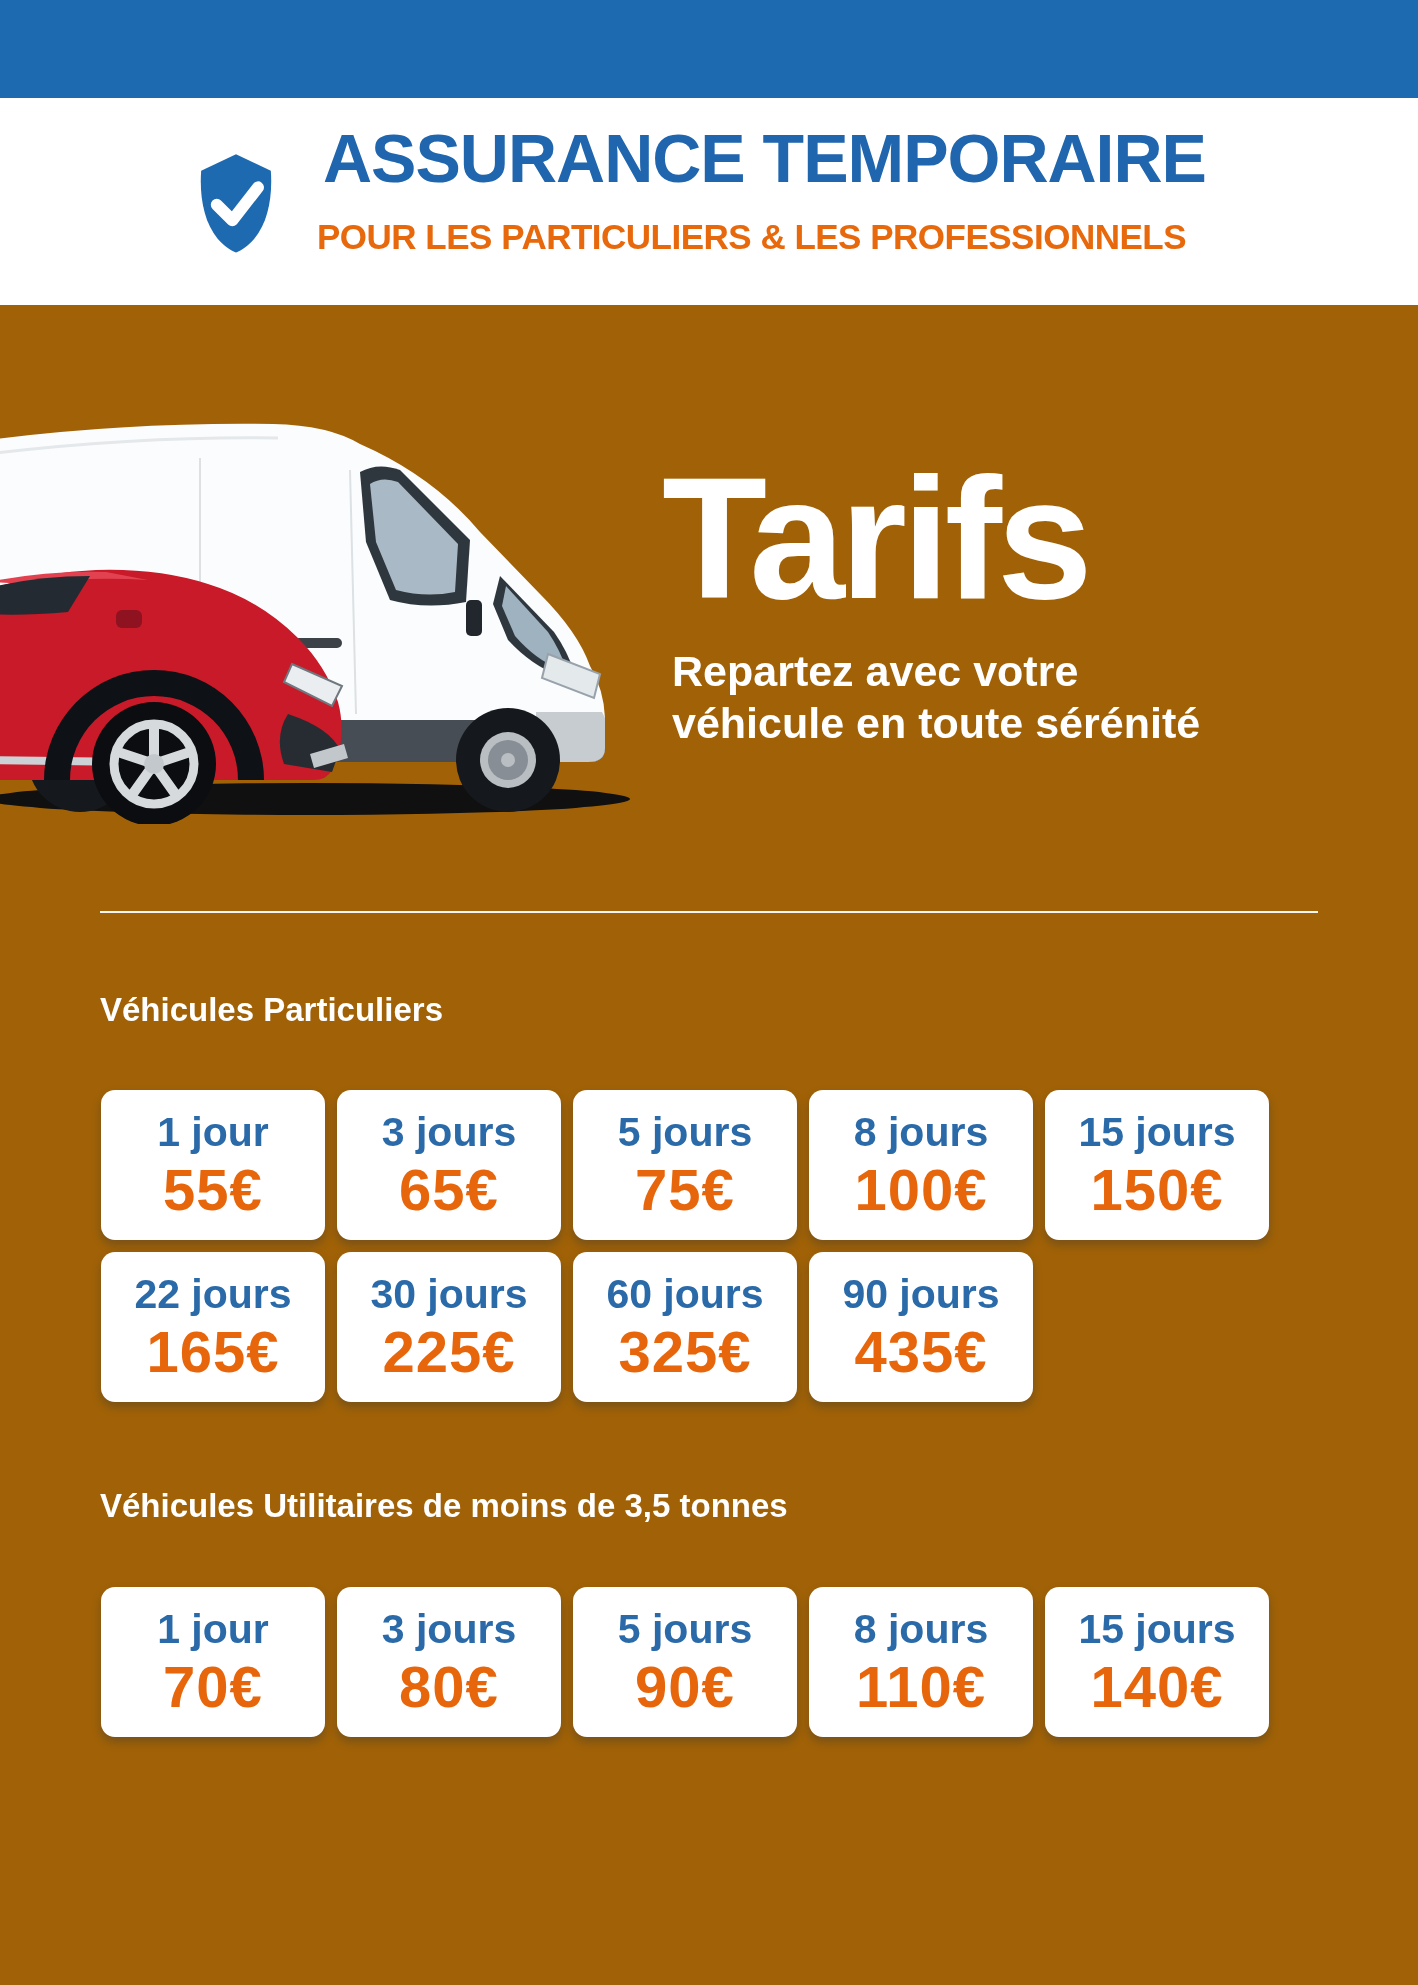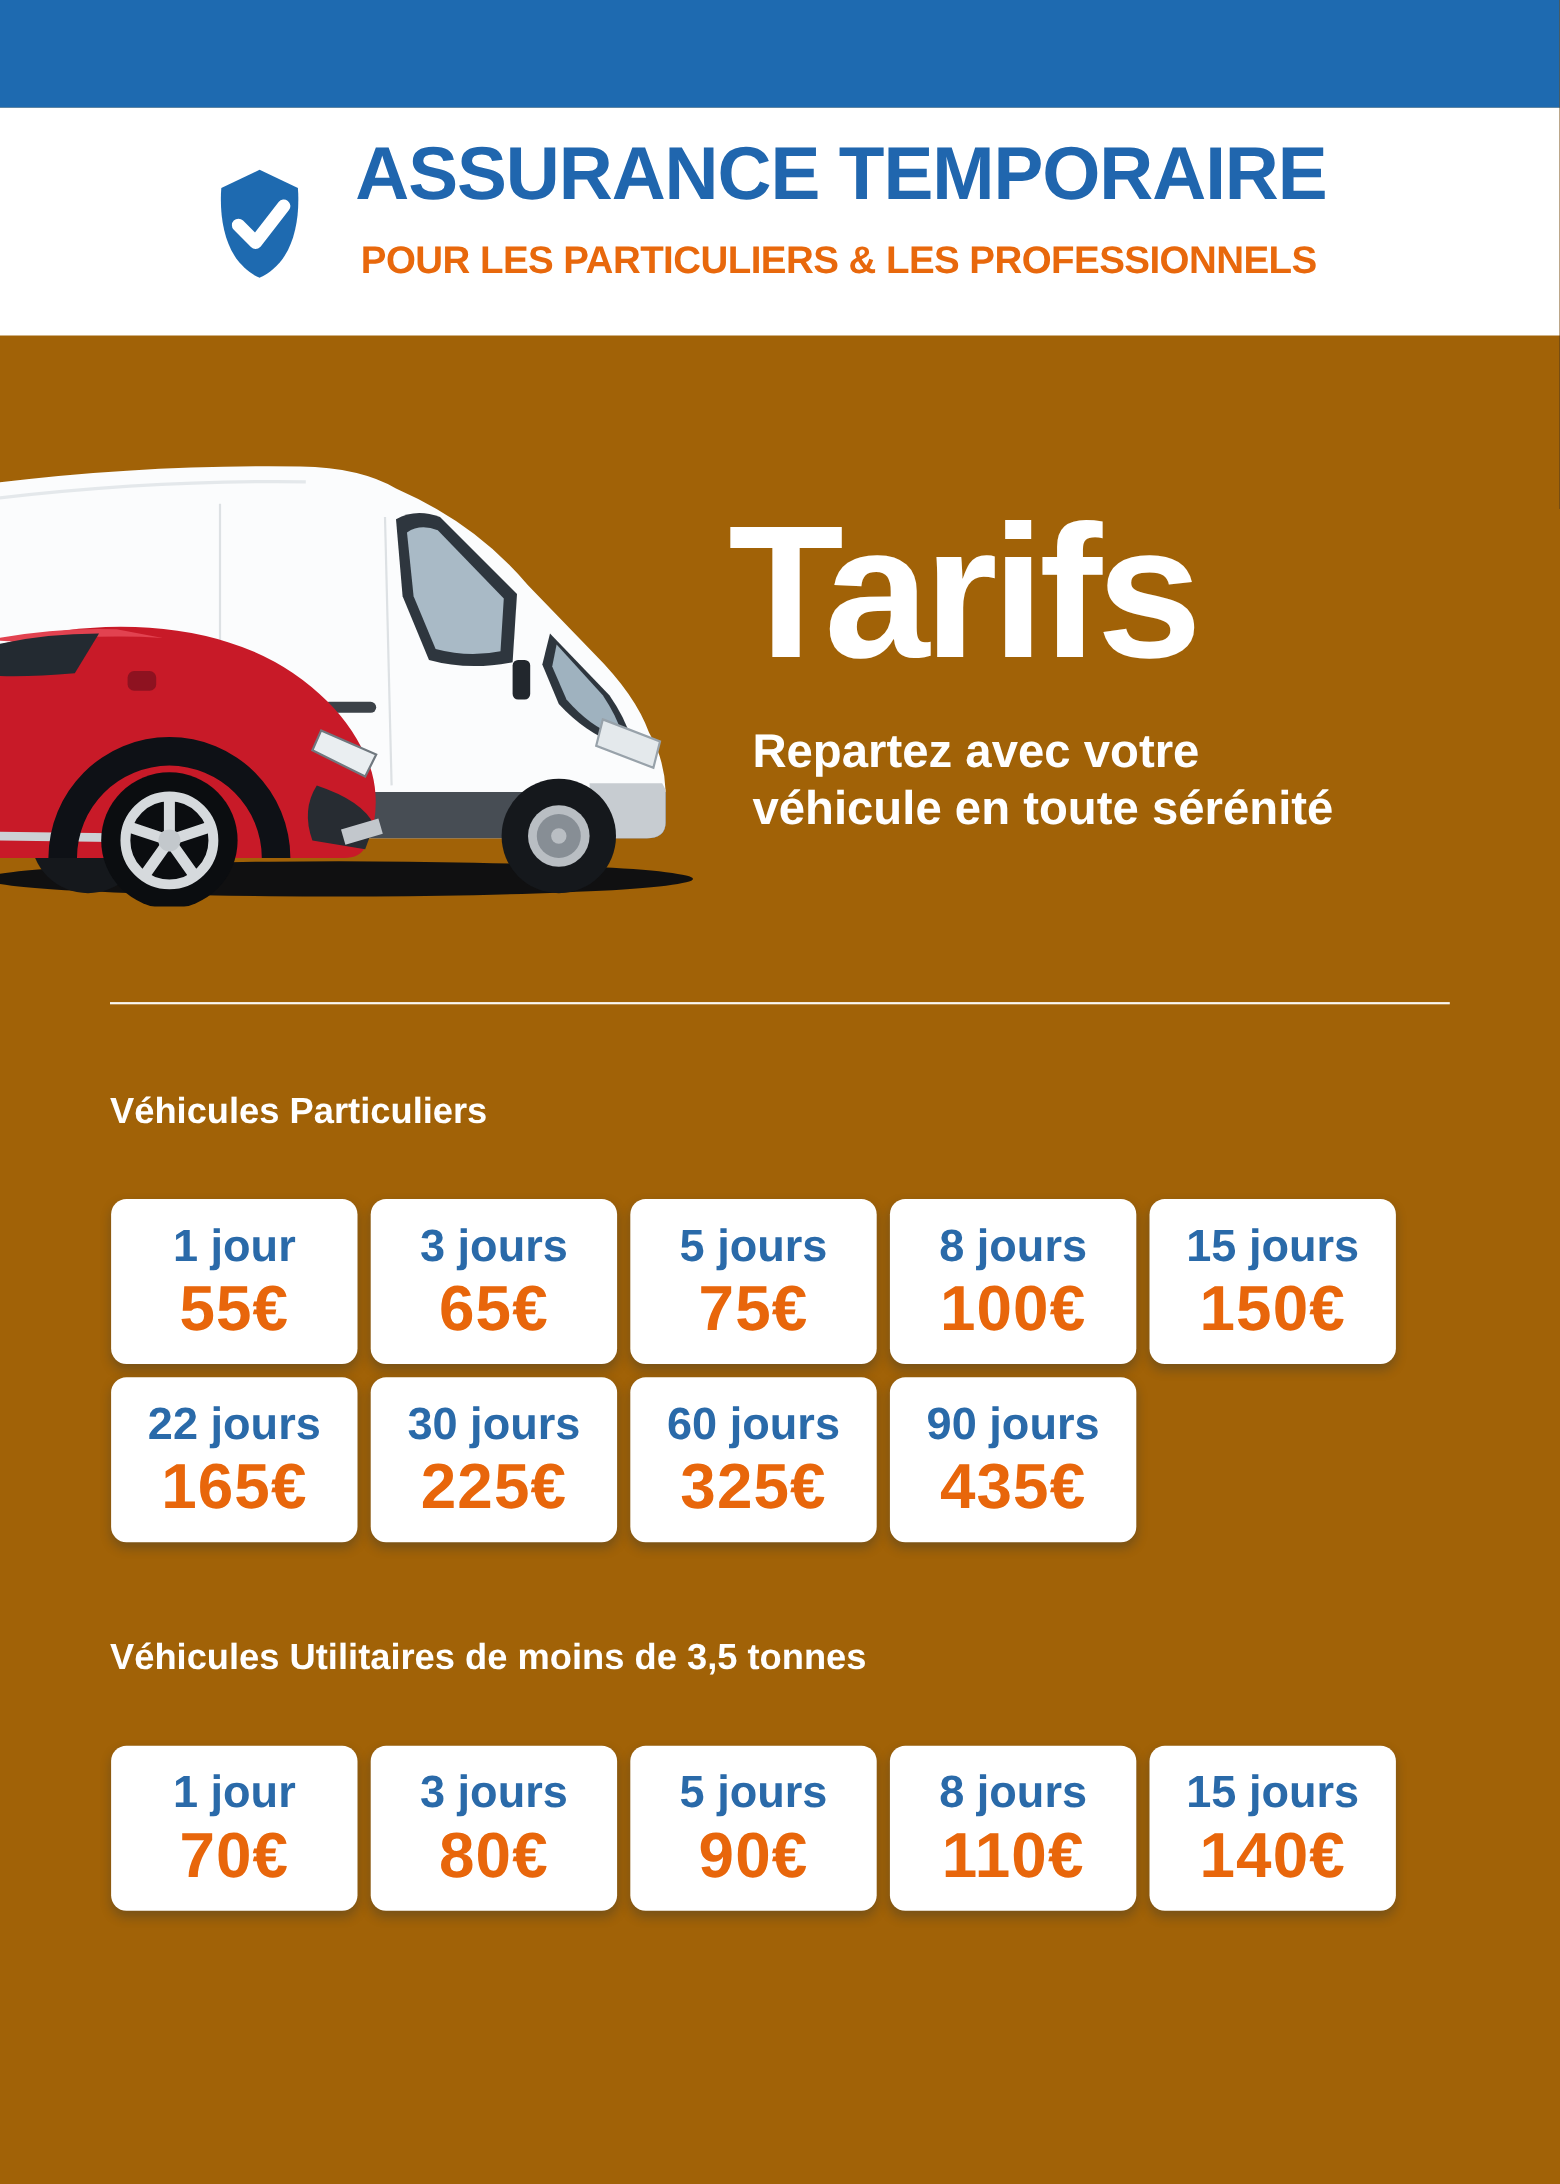--- a/index.html
+++ b/index.html
@@ -8,30 +8,30 @@
     background:#a16207;font-family:"Liberation Sans",sans-serif;text-decoration:underline;
   }
   .topbar{position:absolute;left:0;top:0;width:100%;height:98px;background:#1e6ab0;}
   .band{position:absolute;left:0;top:98px;width:100%;height:207px;background:#ffffff;}
   .badge{position:absolute;left:192px;top:48px;width:88px;height:112px;}
   .h-title{
     position:absolute;left:323px;top:26px;margin:0;line-height:1;
     font-size:68px;font-weight:bold;color:#2066ae;letter-spacing:-1px;white-space:nowrap;
   }
   .h-sub{
-    position:absolute;left:328px;top:121px;margin:0;line-height:1;
+    position:absolute;left:317px;top:121px;margin:0;line-height:1;
     font-size:35px;font-weight:bold;color:#e8680c;letter-spacing:-.5px;white-space:nowrap;text-align:center;
   }
   .hero-art{position:absolute;left:-12px;top:414px;width:680px;height:410px;}
   .hero-title{
     position:absolute;left:662px;top:452px;margin:0;line-height:1;
     font-size:172px;font-weight:bold;color:#ffffff;letter-spacing:-5px;
   }
   .hero-sub{
-    position:absolute;left:668px;top:642px;margin:16px;
+    position:absolute;left:668px;top:642px;margin:4px;
     font-size:43px;font-weight:bold;color:#ffffff;line-height:1.2;
   }
   .divider{
     position:absolute;left:100px;top:911px;width:1218px;height:2px;
     background:rgba(255,255,255,.95);border:none;margin:0;
   }
   .sec-heading{
     position:absolute;margin:0;font-size:33px;font-weight:bold;color:#ffffff;
     line-height:1;white-space:nowrap;
   }

